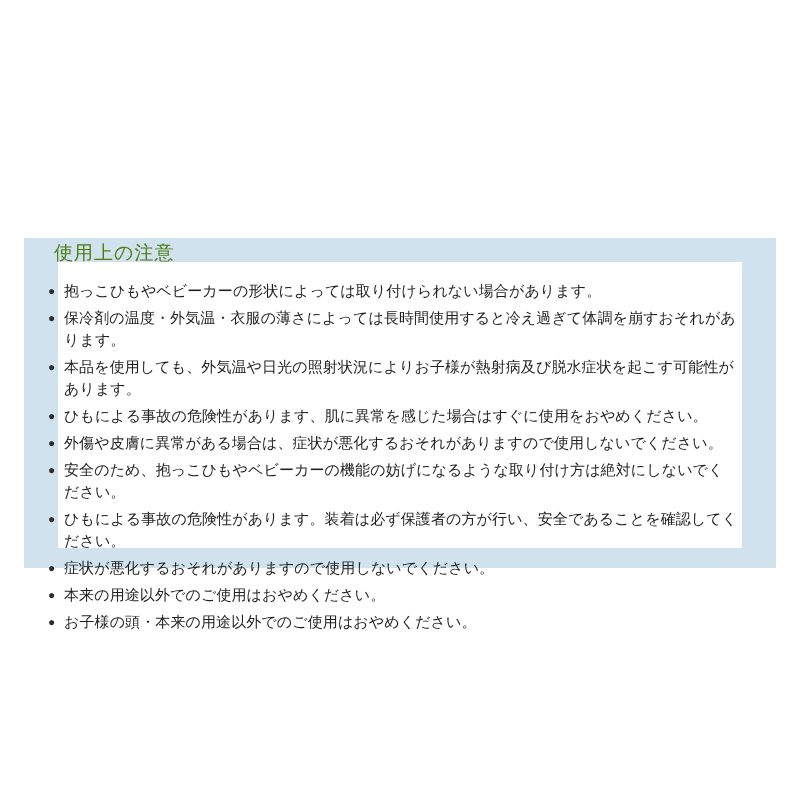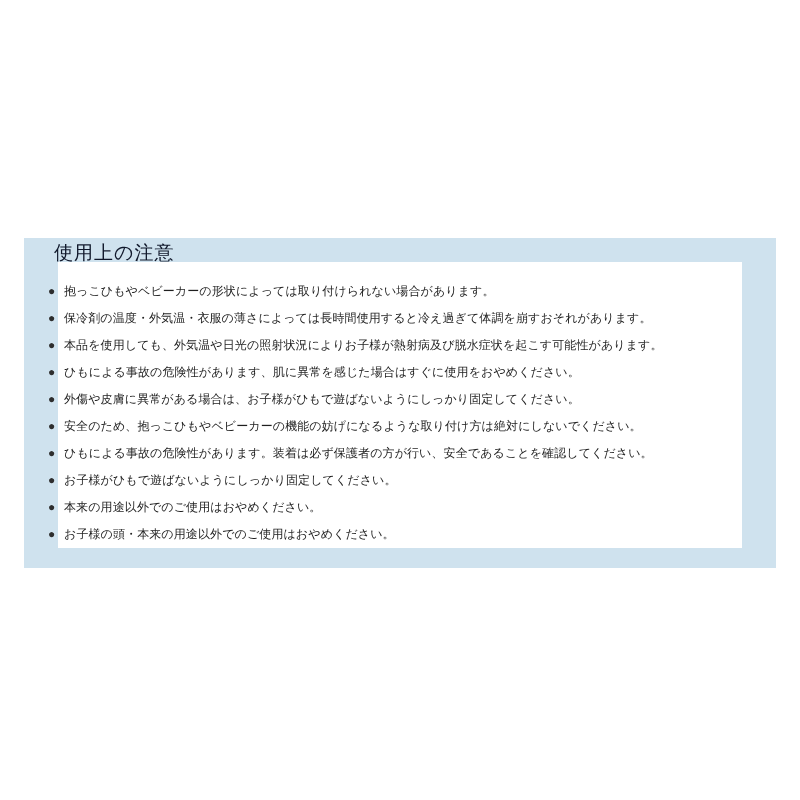--- a/index.html
+++ b/index.html
@@ -37,21 +37,21 @@
     width: 684px;
     height: 286px;
     background: #ffffff;
     box-sizing: border-box;
   }
   .notice-title {
     position: absolute;
     left: 54px;
     top: 242px;
     font-size: 19px;
-    color: #0f172a;
+    color: #4d7c0f;
     letter-spacing: 1px;
     font-weight: 400;
     line-height: 1.2;
     white-space: nowrap;
   }
   .notice-list {
     position: absolute;
     left: 48px;
     top: 280px;
     width: 690px;
@@ -67,21 +67,21 @@
   .bullet {
     flex: 0 0 auto;
     width: 16px;
     font-size: 12px;
     line-height: 22px;
     color: #2e2e2e;
     text-align: left;
   }
   .item-text {
     flex: 1 1 auto;
-    font-size: 12px;
+    font-size: 15px;
     line-height: 22px;
     color: #1f1f1f;
     letter-spacing: 0.1px;
   }
   .item-text .cont {
     display: block;
     padding-left: 24px;
   }
 </style>
 </head>
@@ -109,33 +109,33 @@
     <li class="notice-item">
       <span class="bullet">●</span>
       <span class="item-text">本品を使用しても、外気温や日光の照射状況によりお子様が熱射病及び脱水症状を起こす可能性があります。</span>
     </li>
     <li class="notice-item">
       <span class="bullet">●</span>
       <span class="item-text">ひもによる事故の危険性があります、肌に異常を感じた場合はすぐに使用をおやめください。</span>
     </li>
     <li class="notice-item">
       <span class="bullet">●</span>
-      <span class="item-text">外傷や皮膚に異常がある場合は、お子様がひもで遊ばないようにしっかり固定してください。</span>
+      <span class="item-text">外傷や皮膚に異常がある場合は、症状が悪化するおそれがありますので使用しないでください。</span>
     </li>
     <li class="notice-item">
       <span class="bullet">●</span>
       <span class="item-text">安全のため、抱っこひもやベビーカーの機能の妨げになるような取り付け方は絶対にしないでください。</span>
     </li>
     <li class="notice-item">
       <span class="bullet">●</span>
       <span class="item-text">ひもによる事故の危険性があります。装着は必ず保護者の方が行い、安全であることを確認してください。</span>
     </li>
     <li class="notice-item">
       <span class="bullet">●</span>
-      <span class="item-text">お子様がひもで遊ばないようにしっかり固定してください。</span>
+      <span class="item-text">症状が悪化するおそれがありますので使用しないでください。</span>
     </li>
     <li class="notice-item">
       <span class="bullet">●</span>
       <span class="item-text">本来の用途以外でのご使用はおやめください。</span>
     </li>
     <li class="notice-item">
       <span class="bullet">●</span>
       <span class="item-text">お子様の頭・本来の用途以外でのご使用はおやめください。</span>
     </li>
   </ul>

